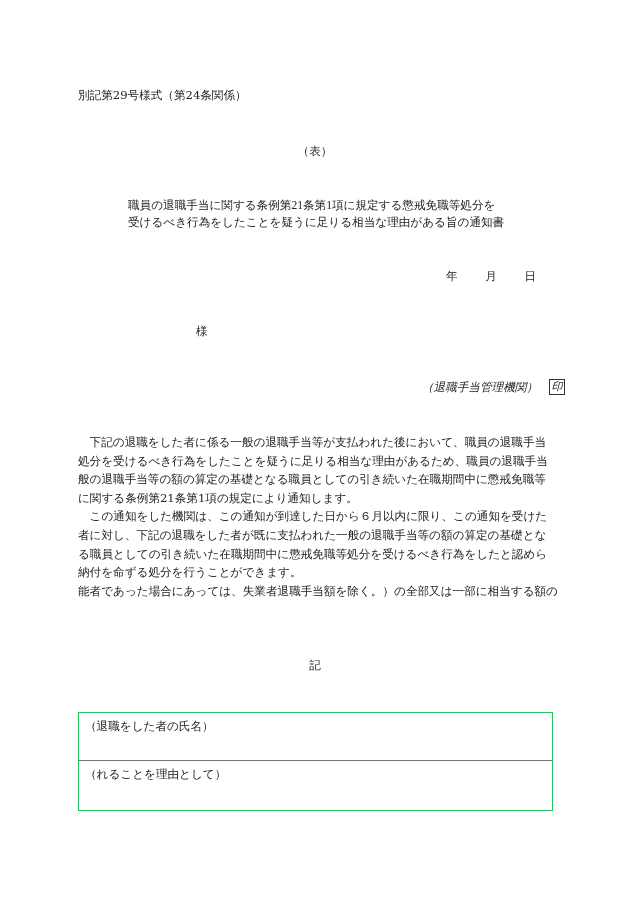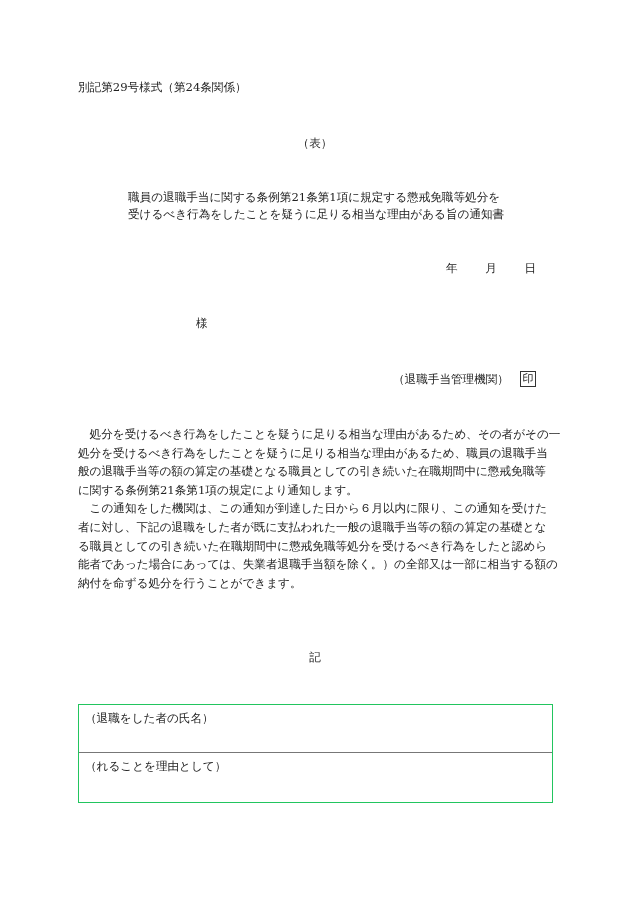--- a/index.html
+++ b/index.html
@@ -2,29 +2,29 @@
 <html><head>
 <meta charset="utf-8">
 <style>
   html, body { margin: 0; padding: 0; background: #ffffff; }
   body {
     width: 630px; height: 903px; position: relative; overflow: hidden;
     font-family: "DejaVu Serif", "Liberation Serif", serif;
     color: #222222;
     font-size: 11.6px;
   }
-  .abs { position: absolute; white-space: nowrap; }
+  .abs { position: absolute; white-space: nowrap; margin-top: 8px; }
   .form-id { left: 78px; top: 80px; font-size: 11.6px; }
   .side-label { left: 0; width: 630px; text-align: center; top: 136px; }
-  .title { left: 128px; top: 189px; line-height: 17px; }
+  .title { left: 128px; top: 189px; line-height: 17px; font-family: Liberation Serif, serif; }
   .title div { white-space: nowrap; }
   .date { top: 261px; left: 446px; width: 90px; display: flex; justify-content: space-between; }
   .date span { display: inline-block; }
   .sama { left: 196px; top: 316px; }
-  .issuer { top: 371px; left: 393px; display: flex; align-items: center; }
+  .issuer { top: 371px; left: 422px; display: flex; align-items: center; font-style: italic; }
   .seal {
     display: inline-block; margin-left: 11px; width: 14px; height: 14px;
     border: 1px solid #333; font-size: 11px; line-height: 14px; text-align: center;
   }
   .body-text {
     left: 78px; width: 474px; top: 425px;
     white-space: normal; line-height: 18.6px;
     text-align: justify; text-align-last: left;
   }
   .body-text p { margin: 0; text-indent: 1em; }
@@ -57,31 +57,31 @@
 
 <div class="abs sama">様</div>
 
 <div class="abs issuer">
   <span>（退職手当管理機関）</span>
   <span class="seal">印</span>
 </div>
 
 <div class="abs body-text">
   <p>
-    <span class="line">処分を受けるべき行為をしたことを疑うに足りる相当な理由があるため、その者がその一</span>
+    <span class="line">下記の退職をした者に係る一般の退職手当等が支払われた後において、職員の退職手当</span>
     <span class="line" style="margin-left:-1em">処分を受けるべき行為をしたことを疑うに足りる相当な理由があるため、職員の退職手当</span>
     <span class="line" style="margin-left:-1em">般の退職手当等の額の算定の基礎となる職員としての引き続いた在職期間中に懲戒免職等</span>
     <span class="line" style="margin-left:-1em">に関する条例第21条第1項の規定により通知します。</span>
   </p>
   <p>
     <span class="line">この通知をした機関は、この通知が到達した日から６月以内に限り、この通知を受けた</span>
     <span class="line" style="margin-left:-1em">者に対し、下記の退職をした者が既に支払われた一般の退職手当等の額の算定の基礎とな</span>
     <span class="line" style="margin-left:-1em">る職員としての引き続いた在職期間中に懲戒免職等処分を受けるべき行為をしたと認めら</span>
+    <span class="line" style="margin-left:-1em">納付を命ずる処分を行うことができます。</span>
     <span class="line" style="margin-left:-1em">能者であった場合にあっては、失業者退職手当額を除く。）の全部又は一部に相当する額の</span>
-    <span class="line" style="margin-left:-1em">納付を命ずる処分を行うことができます。</span>
   </p>
 </div>
 
 <div class="abs ki">記</div>
 
 <div class="abs record-table">
   <div class="record-row">
     <span>（退職をした者の氏名）</span>
   </div>
   <div class="record-row">

